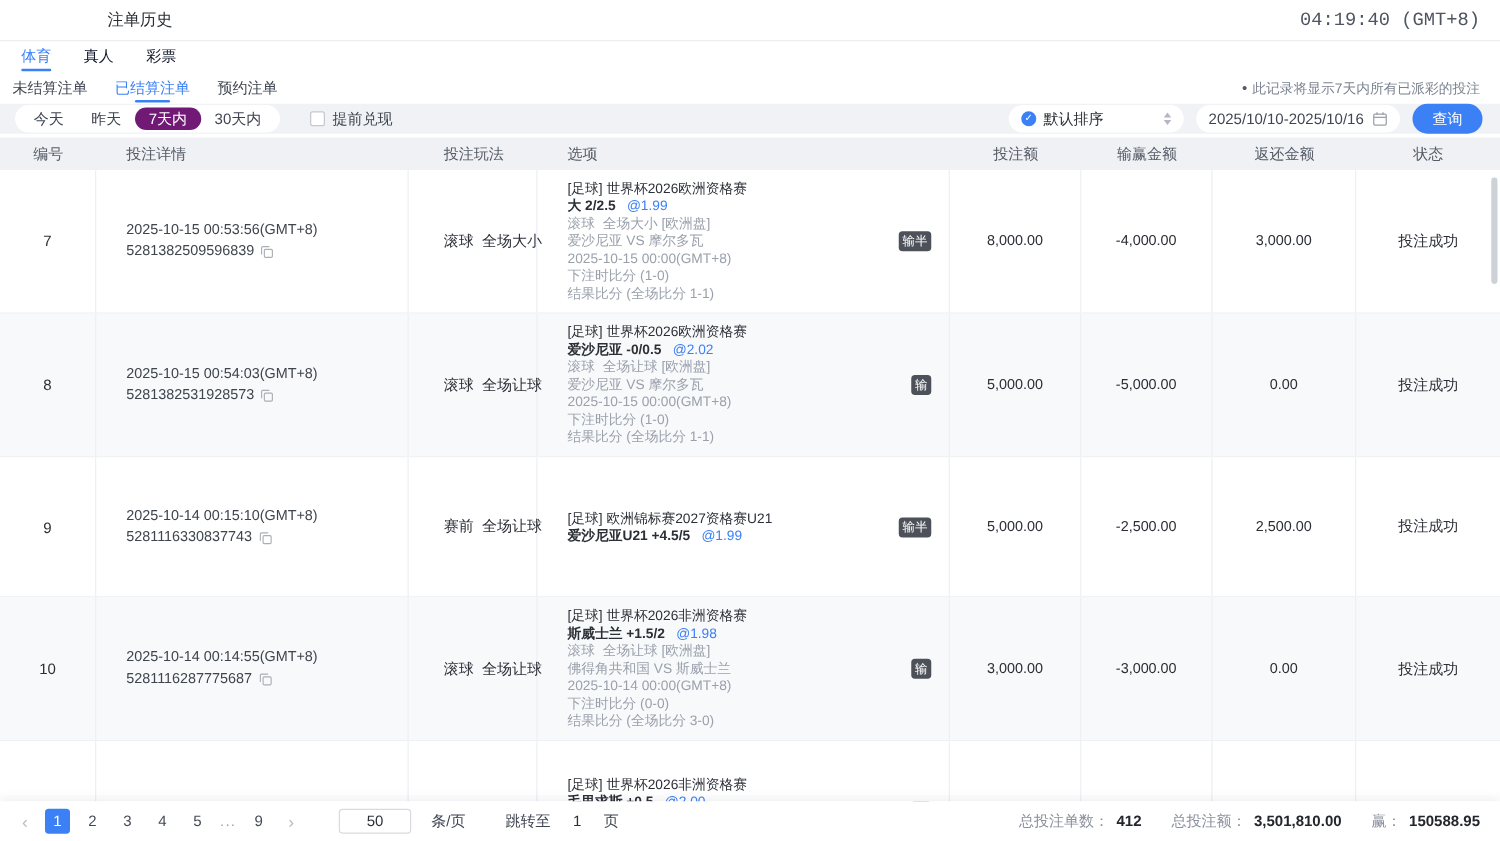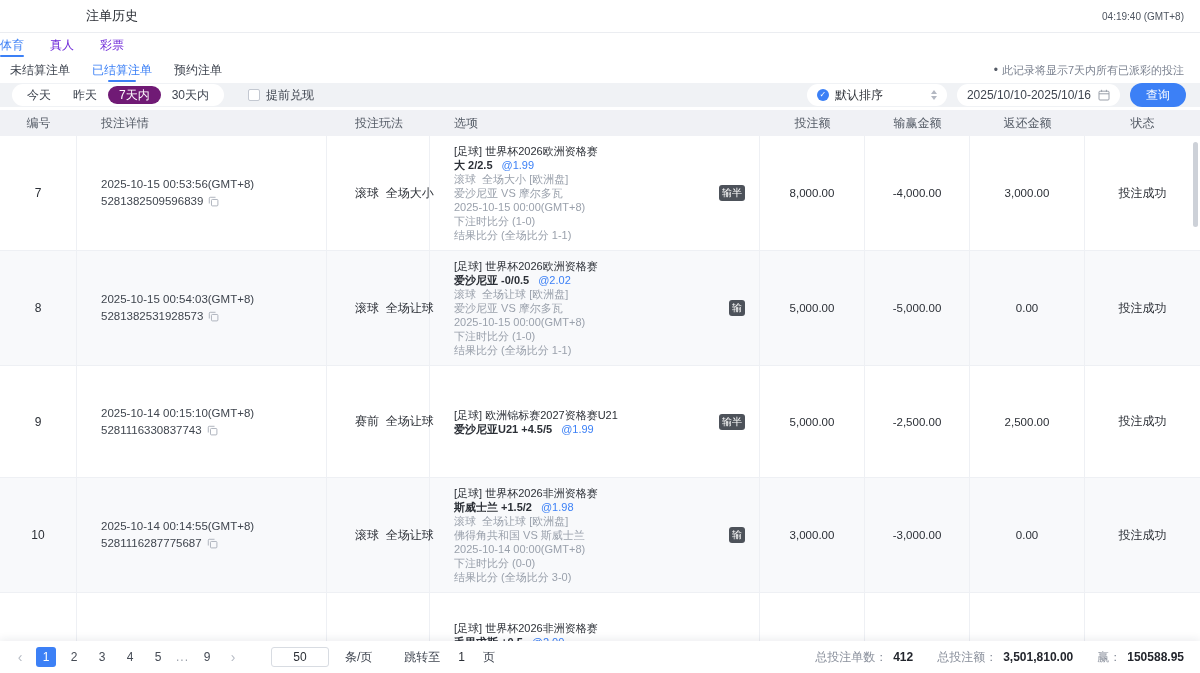--- a/index.html
+++ b/index.html
@@ -6,25 +6,25 @@
   html,body { width:1200px; height:673px; overflow:hidden; }
   body {
     font-family:"Liberation Sans","DejaVu Sans",sans-serif;
     font-size:12px; color:#2b2f36; background:#fff; position:relative;
   }
   .screen { width:1200px; height:673px; position:relative; overflow:hidden; background:#fff; }
 
   
   .titlebar { height:33px; display:flex; align-items:center; border-bottom:1px solid #ebedf1; position:relative; }
   .page-title { margin-left:86px; font-size:13px; color:#2b2f36; }
-  .clock { position:absolute; right:16px; font-size:10px; color:#4e5560; }
-
-  
-  .tabs { height:24px; display:flex; gap:26px; }
-  .tab { position:relative; color:#6d28d9; cursor:pointer; height:100%; display:flex; align-items:center; }
+  .clock { position:absolute; right:16px; font-size:15px; color:#4e5560;font-family:Liberation Mono, monospace; }
+
+  
+  .tabs { height:24px; display:flex; padding-left:17px; gap:26px; }
+  .tab { position:relative; color:#0f172a; cursor:pointer; height:100%; display:flex; align-items:center; }
   .tab.active { color:#3c80f6; }
   .tab.active::after { content:""; position:absolute; bottom:0; left:50%; transform:translateX(-50%); width:24px; height:2px; background:#3c80f6; border-radius:1px; }
 
   .subtabs { height:26px; display:flex; align-items:center; padding-left:10px; gap:22px; position:relative; }
   .subtab { position:relative; color:#3f4550; cursor:pointer; height:100%; display:flex; align-items:center; }
   .subtab.active { color:#3c80f6; }
   .subtab.active::after { content:""; position:absolute; bottom:1px; left:50%; transform:translateX(-50%); width:28px; height:2px; background:#3c80f6; border-radius:1px; }
   .note { position:absolute; right:16px; font-size:11px; color:#7b8290; display:flex; align-items:center; gap:4px; }
   .note .bullet { color:#555b66; font-size:12px; }
 

